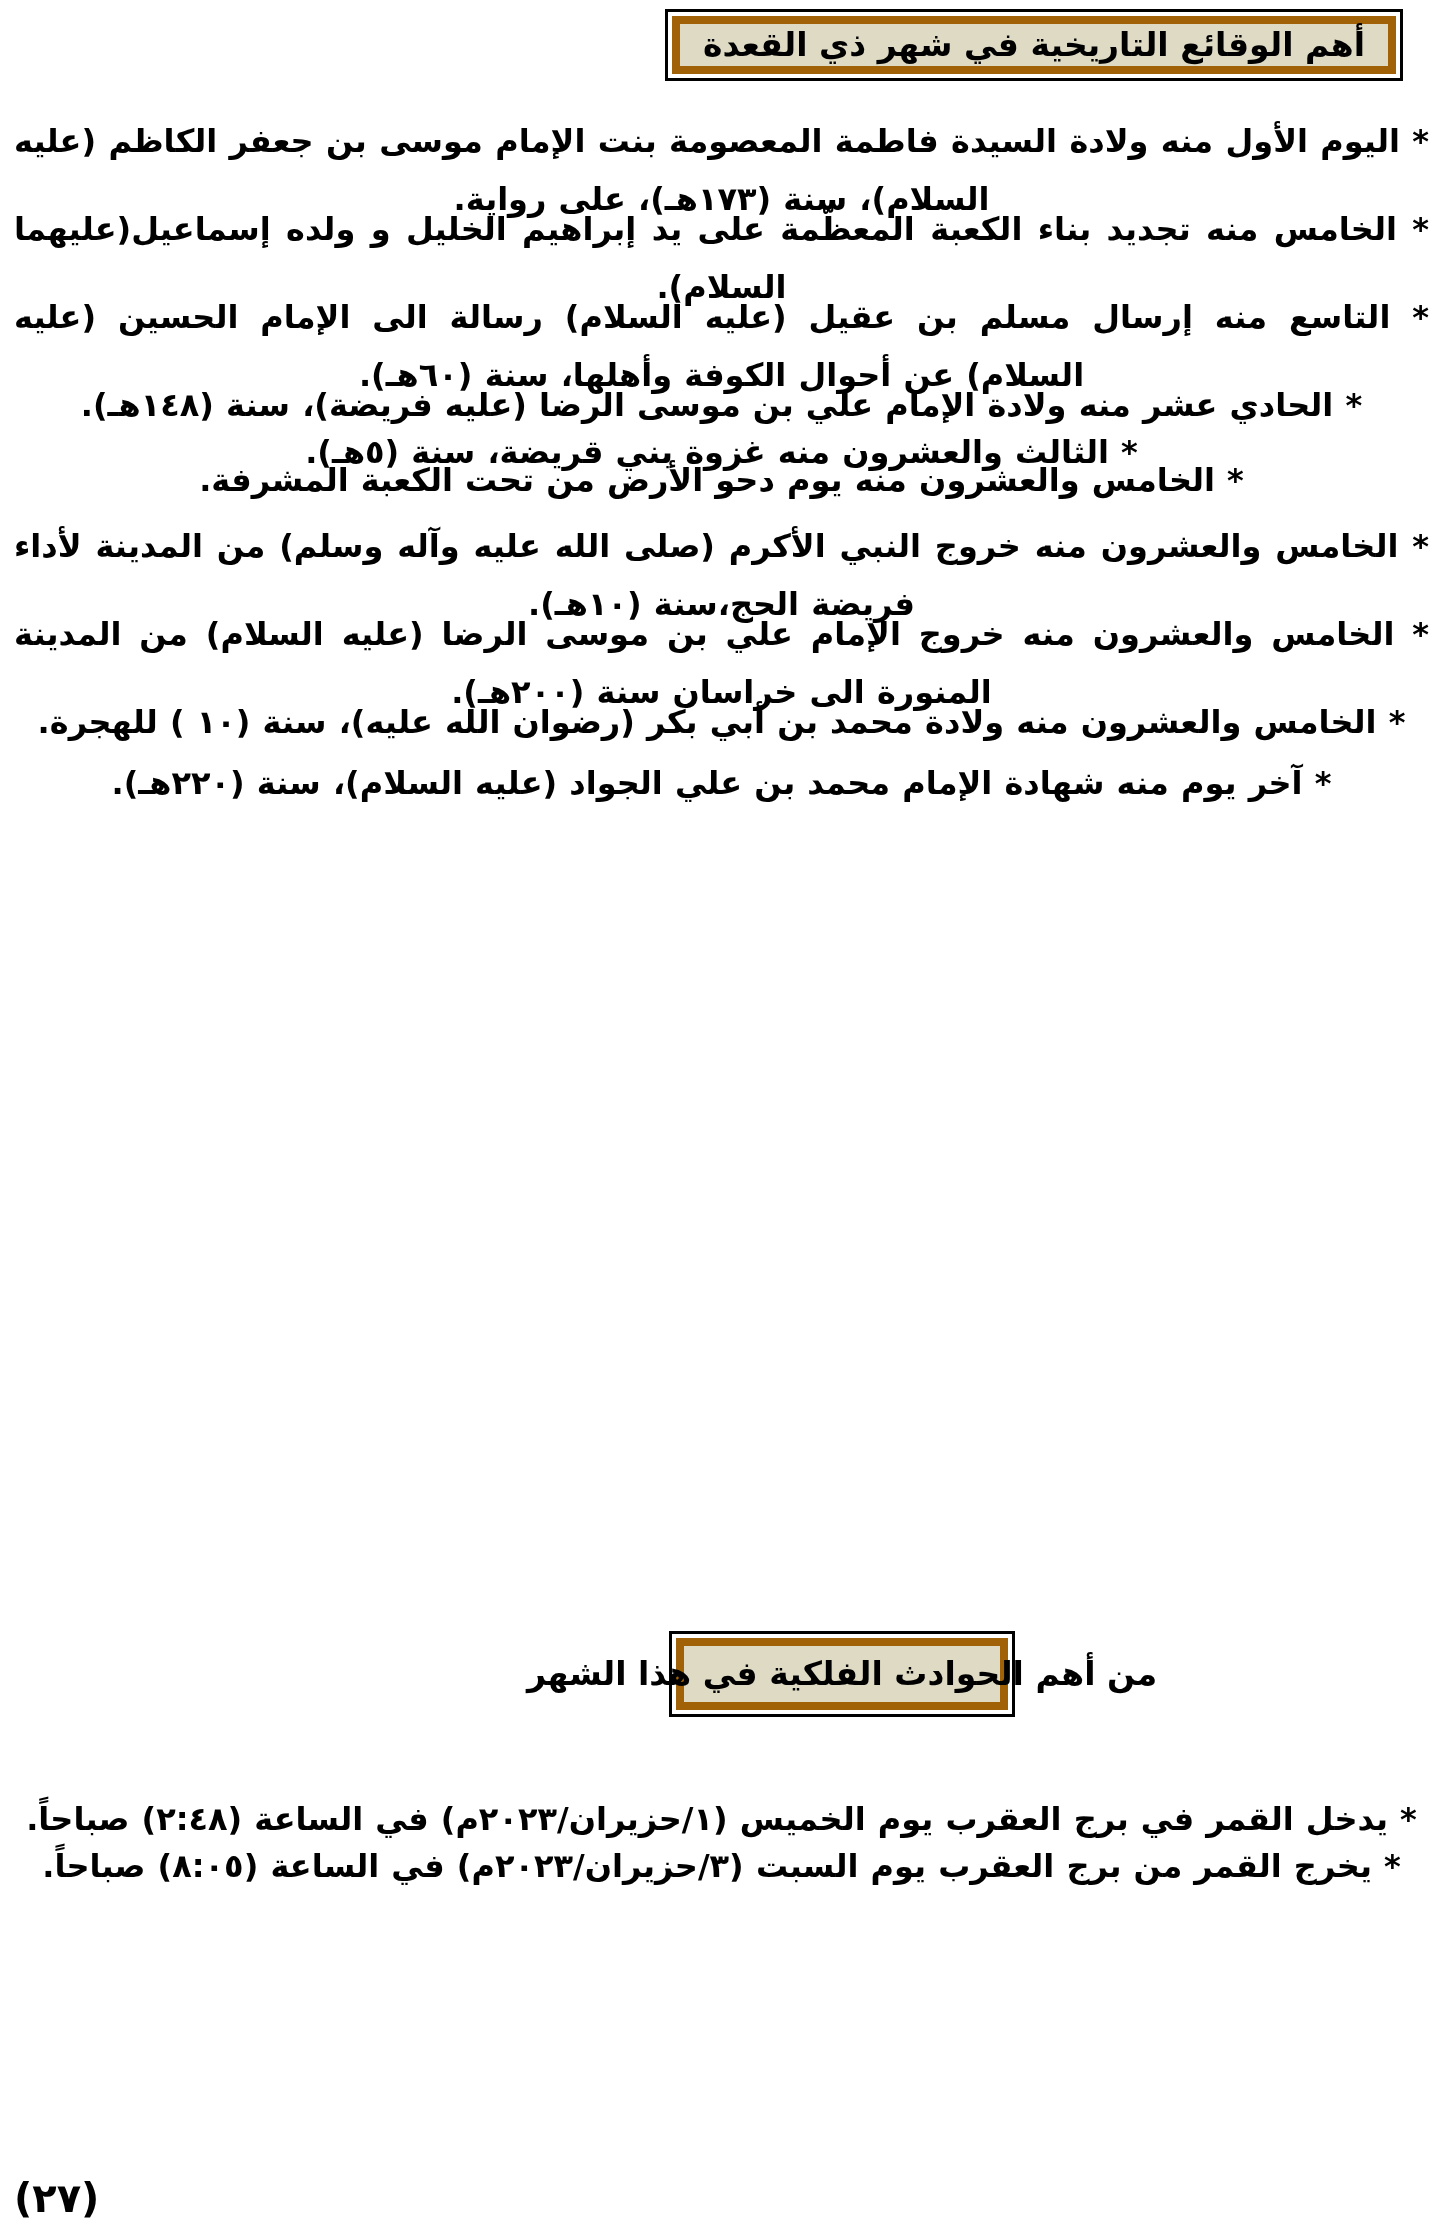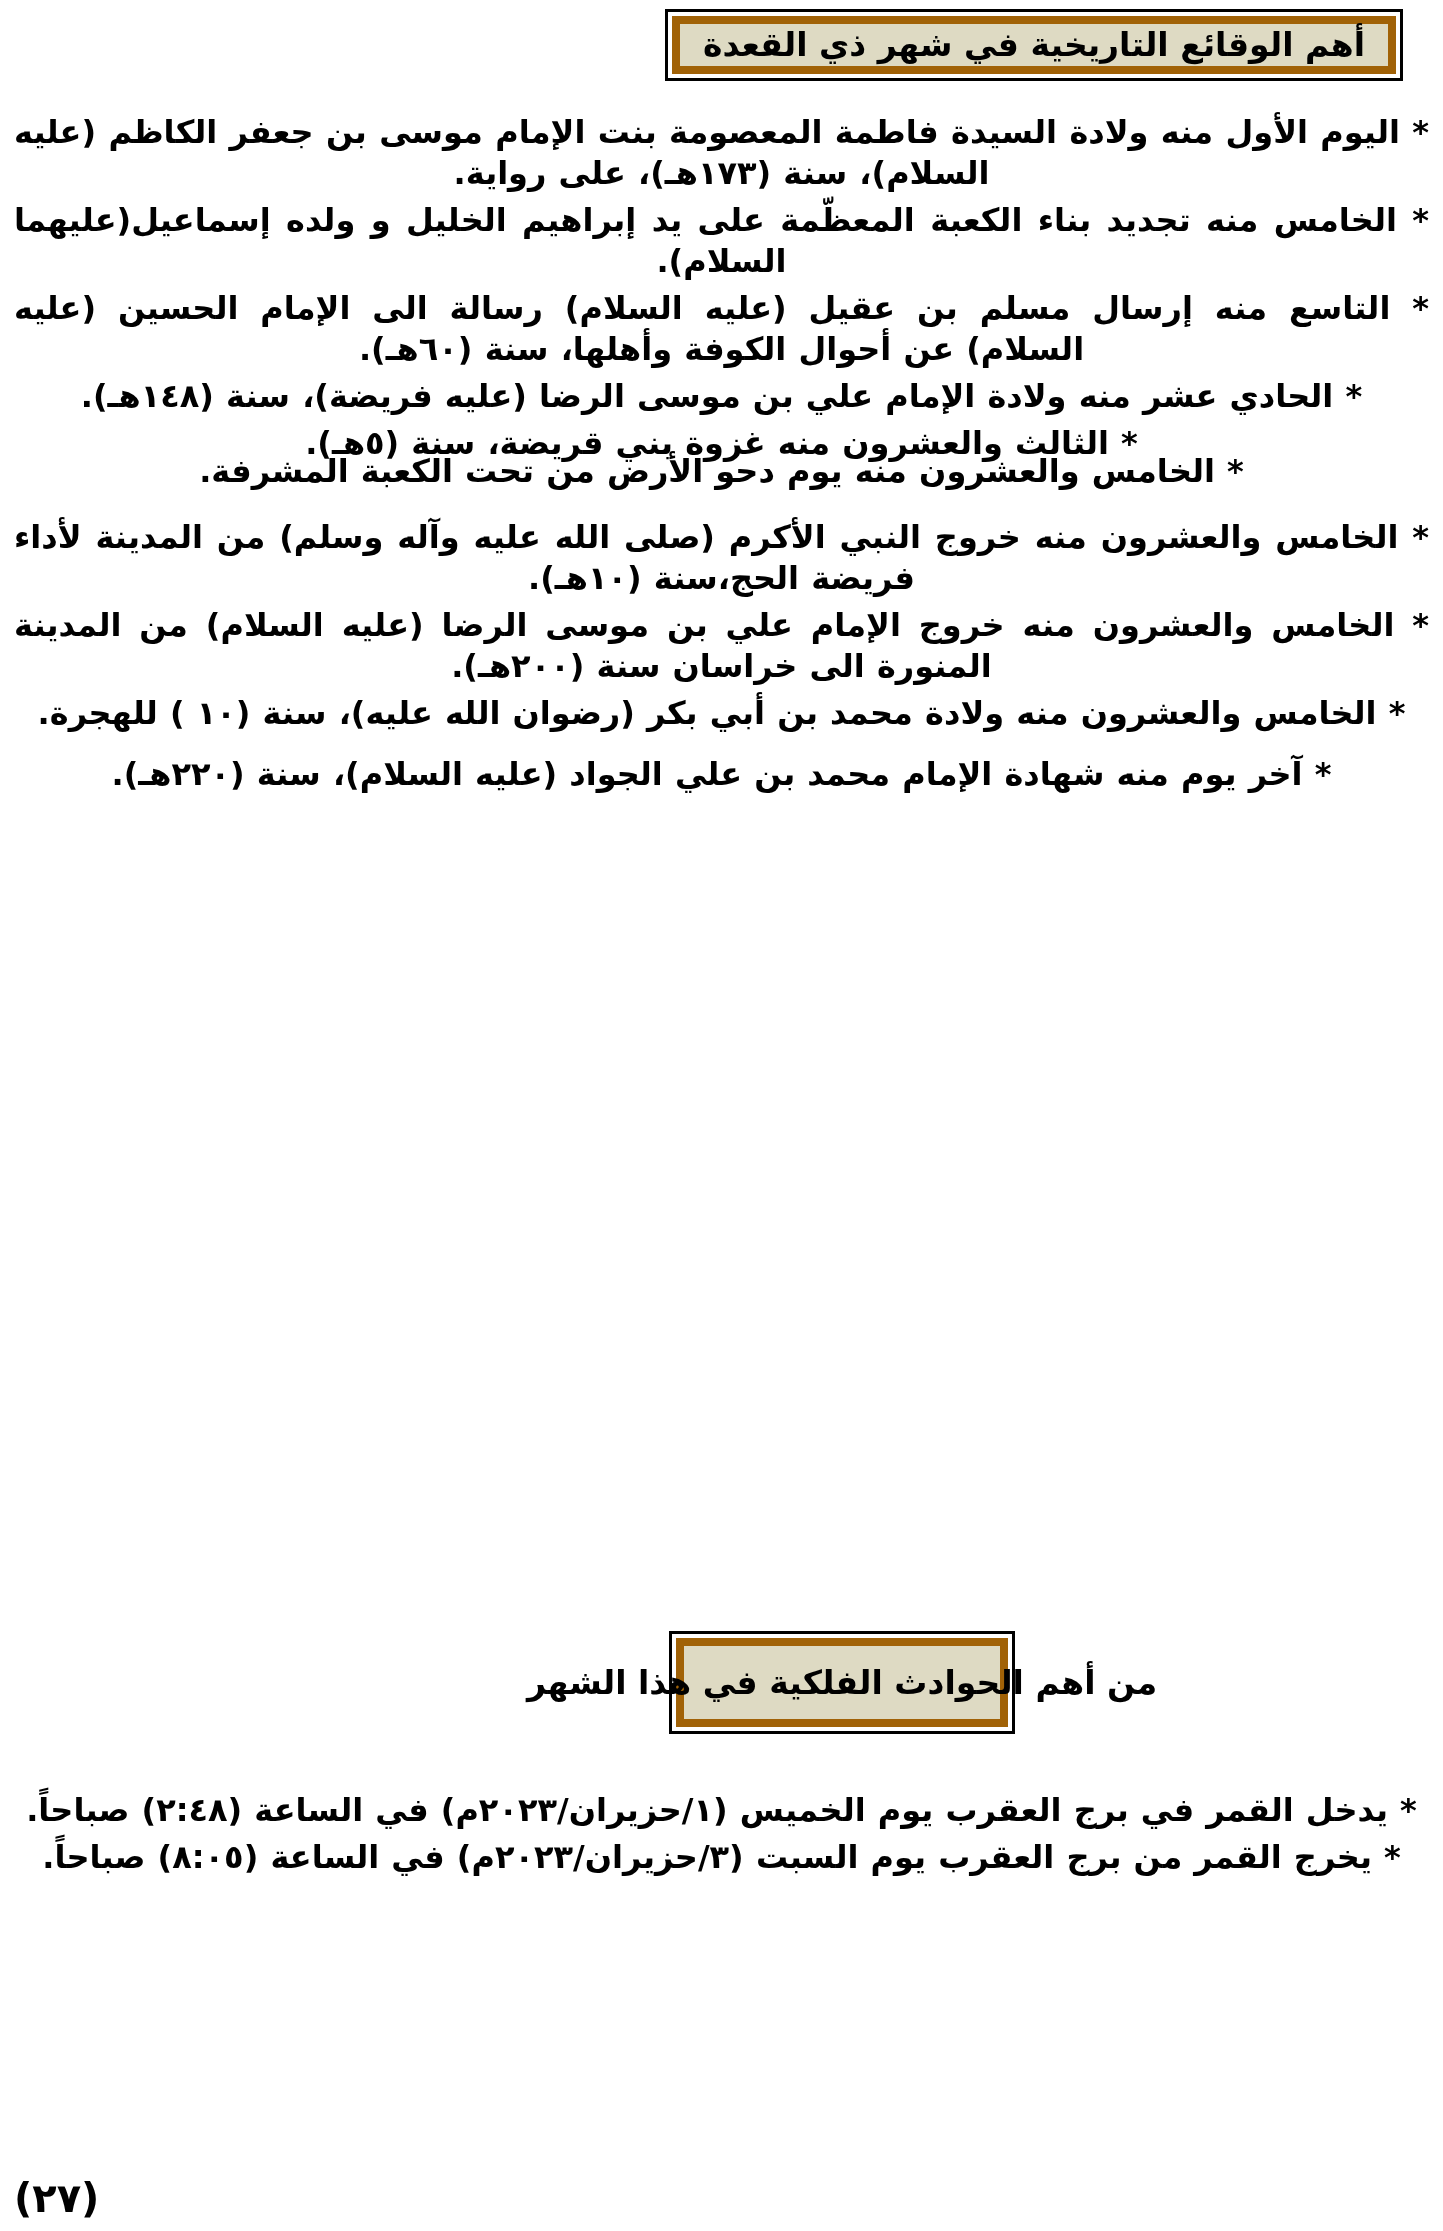--- a/index.html
+++ b/index.html
@@ -47,29 +47,29 @@
   #heading-historical {
     right: 47px;
     top: 16px;
     width: 724px;
     height: 58px;
   }
   #heading-astronomical {
     right: 435px;
     top: 1638px;
     width: 332px;
-    height: 89px;
+    height: 72px;
   }
 
   
   .para {
     position: absolute;
     box-sizing: border-box;
     font-size: 32px;
-    line-height: 41px;
+    line-height: 58px;
     font-weight: bold;
     text-align: justify;
     text-align-last: center;
     direction: rtl;
     word-spacing: 1px;
   }
   .para.hist {
     right: 14px;
     left: 14px;
     width: auto;

